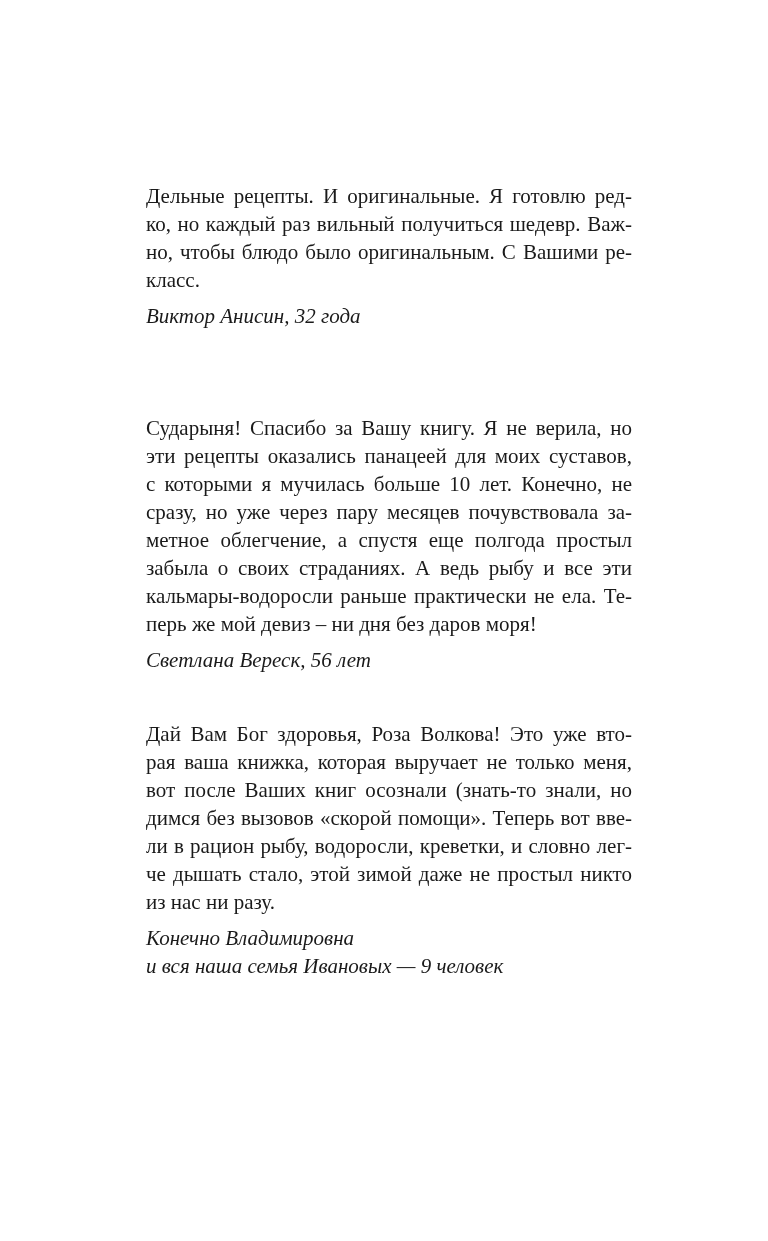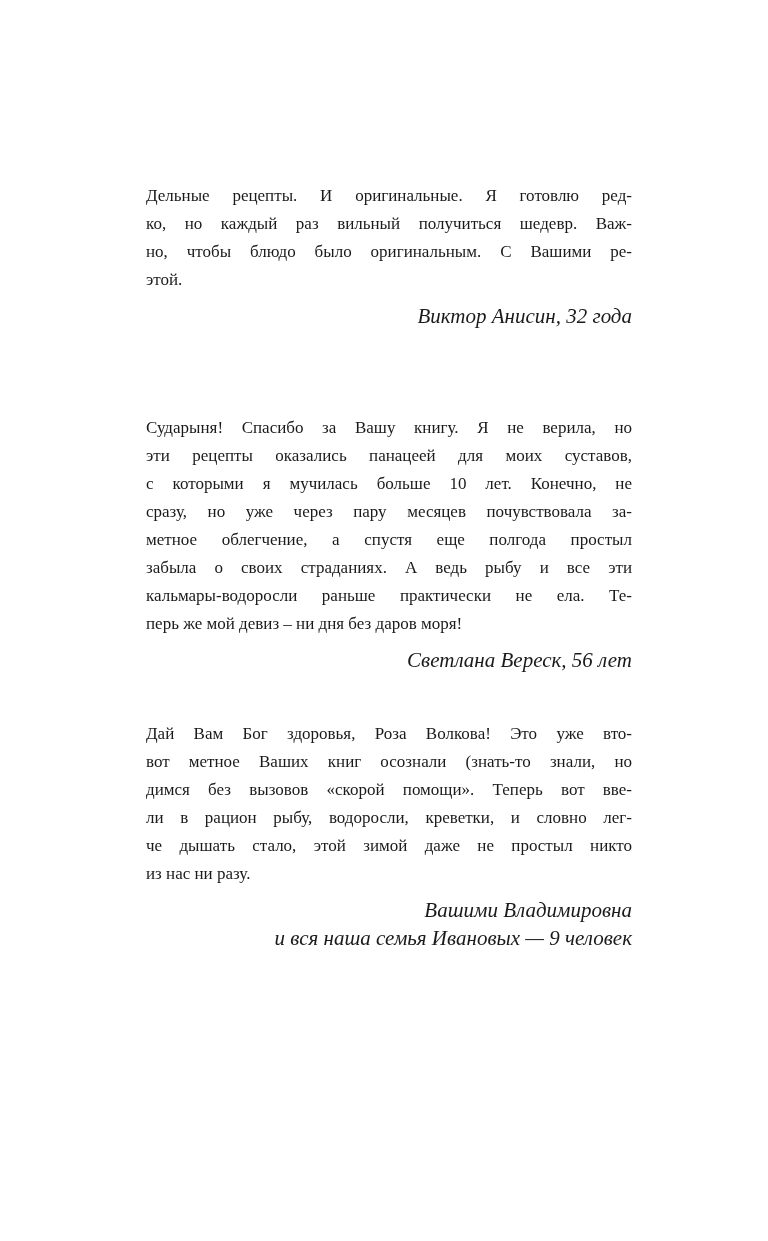--- a/index.html
+++ b/index.html
@@ -20,54 +20,54 @@
       left: 146px;
       width: 486px;
       top: 0;
     }
     .testimonial {
       position: absolute;
       left: 0;
       width: 486px;
     }
     .line {
-      font-size: 17px;
+      font-size: 21px;
       line-height: 28px;
       height: 28px;
       white-space: nowrap;
       text-align: justify;
       text-align-last: justify;
       display: block;
     }
     .line.last {
       text-align-last: left;
     }
     .author {
       font-style: italic;
       font-size: 21px;
       line-height: 28px;
-      text-align: right;
+      text-align: left;
       white-space: nowrap;
       display: block;
     }
     .author-block {
       margin-top: 8px;
     }
   </style>
 </head>
 <body>
 
 <div class="page">
 
   <div class="testimonial" style="top:182px;">
     <div class="paragraph">
       <span class="line">Дельные рецепты. И оригинальные. Я готовлю ред-</span>
       <span class="line">ко, но каждый раз вильный получиться шедевр. Важ-</span>
       <span class="line">но, чтобы блюдо было оригинальным. С Вашими ре-</span>
-      <span class="line last">этой.</span>
+      <span class="line last">класс.</span>
     </div>
     <div class="author-block">
       <span class="author">Виктор Анисин, 32 года</span>
     </div>
   </div>
 
   <div class="testimonial" style="top:414px;">
     <div class="paragraph">
       <span class="line">Сударыня! Спасибо за Вашу книгу. Я не верила, но</span>
       <span class="line">эти рецепты оказались панацеей для моих суставов,</span>
@@ -79,25 +79,26 @@
       <span class="line last">перь же мой девиз – ни дня без даров моря!</span>
     </div>
     <div class="author-block">
       <span class="author">Светлана Вереск, 56 лет</span>
     </div>
   </div>
 
   <div class="testimonial" style="top:720px;">
     <div class="paragraph">
       <span class="line">Дай Вам Бог здоровья, Роза Волкова! Это уже вто-</span>
-      <span class="line">вот метное Ваших книг осознали (знать-то знали, но</span>
+      <span class="line">рая ваша книжка, которая выручает не только меня,</span>
+      <span class="line">вот после Ваших книг осознали (знать-то знали, но</span>
       <span class="line">димся без вызовов «скорой помощи». Теперь вот вве-</span>
       <span class="line">ли в рацион рыбу, водоросли, креветки, и словно лег-</span>
       <span class="line">че дышать стало, этой зимой даже не простыл никто</span>
       <span class="line last">из нас ни разу.</span>
     </div>
     <div class="author-block">
-      <span class="author">Вашими Владимировна</span>
+      <span class="author">Конечно Владимировна</span>
       <span class="author">и вся наша семья Ивановых — 9 человек</span>
     </div>
   </div>
 
 </div>
 
 </body></html>

